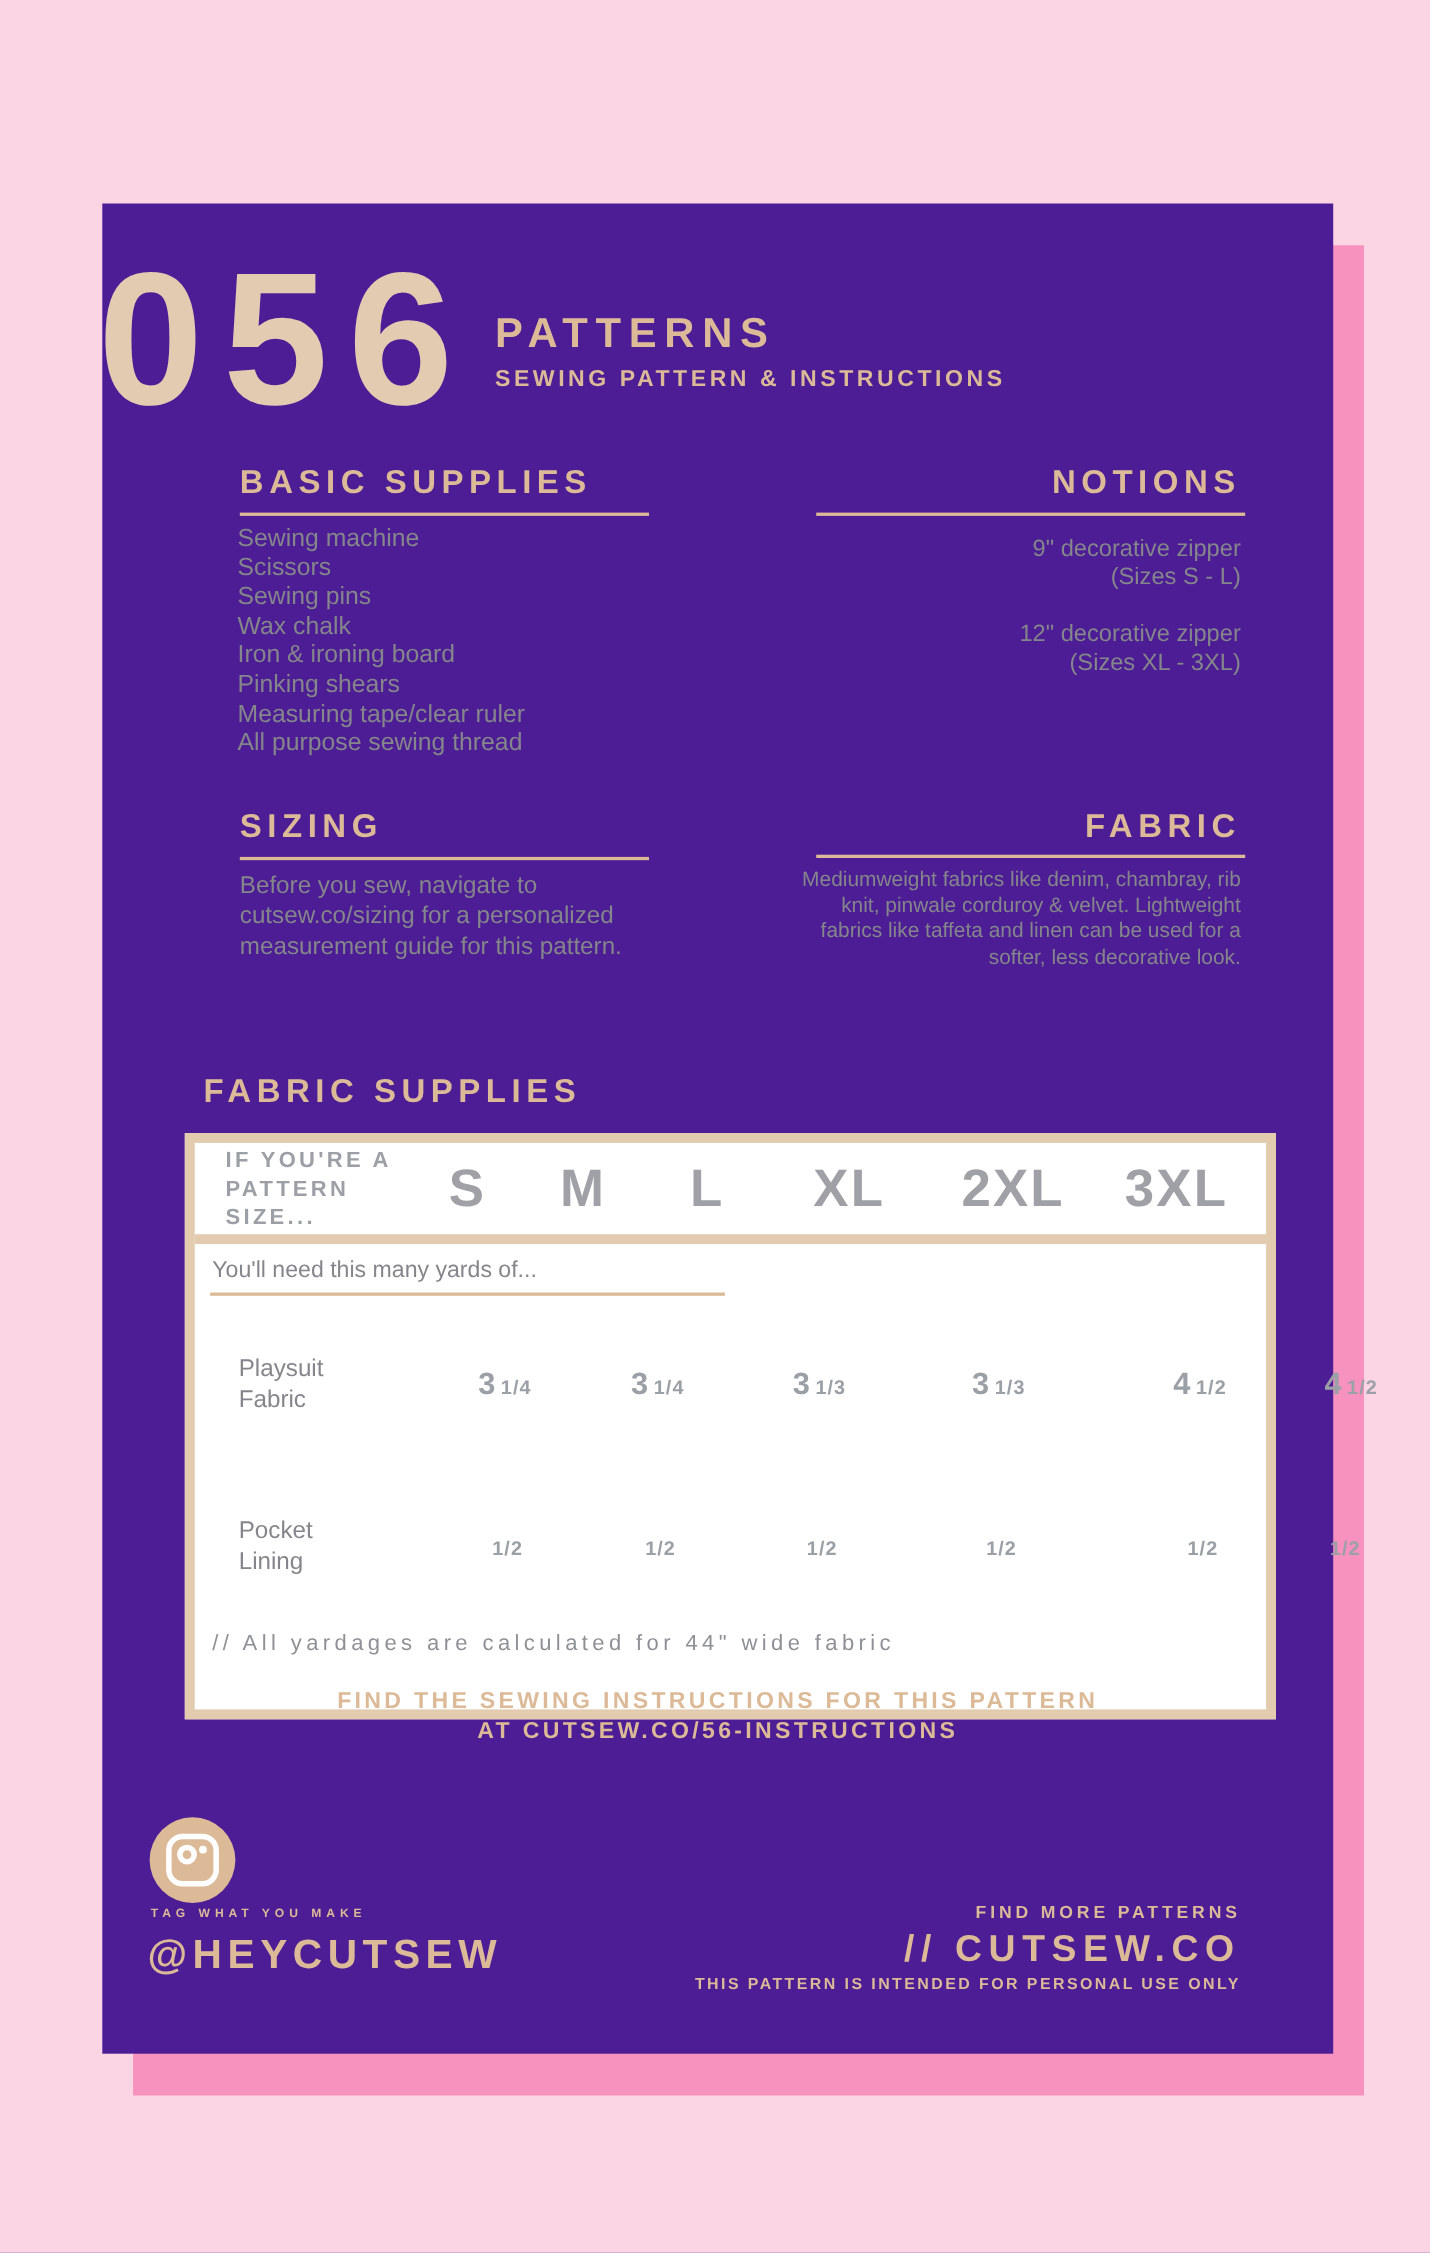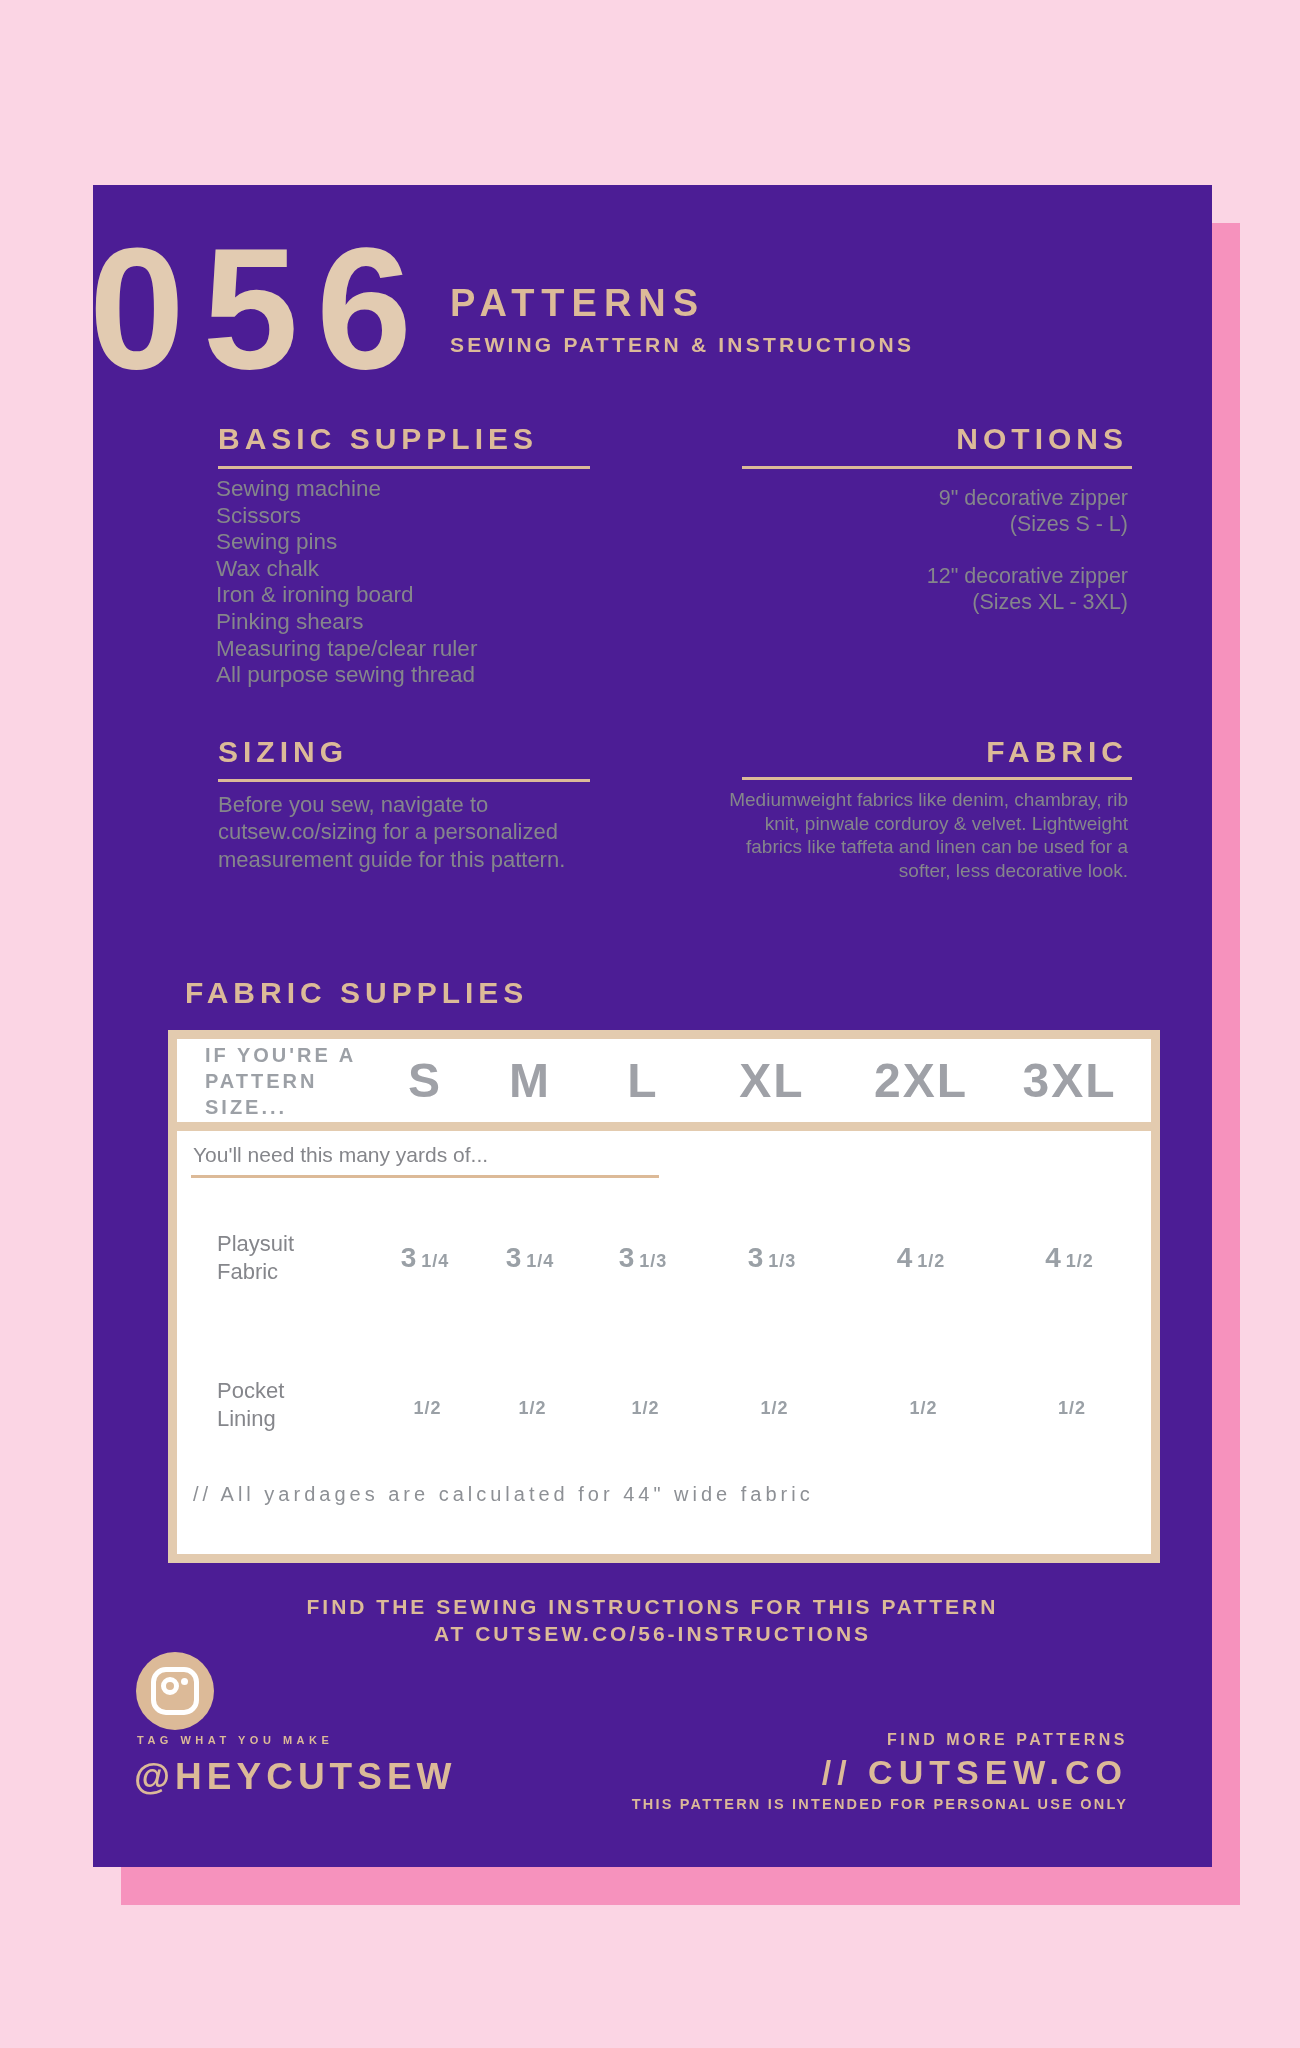--- a/index.html
+++ b/index.html
@@ -103,38 +103,38 @@
   }
   .t-body{position:relative; height:389px;}
   .yards{
     position:absolute; left:16px; top:12px;
     font-size:21px; color:var(--gray_text);
   }
   .yards-rule{
     position:absolute; left:14px; top:44px; width:468px; height:2.5px;
     background:var(--tan);
   }
-  .vrow{position:absolute; left:0; right:0;}
+  .vrow{position:absolute; left:0; right:0;gap:34px;}
   .vrow-1{top:72px; height:110px;}
   .vrow-2{top:222px; height:104px;}
   .row-label{padding-left:28px;}
   .row-label span{
     display:inline-block; width:112px;
     font-size:22px; line-height:28px; color:var(--gray_text);
   }
   .val-cell{text-align:center; color:#9aa0a6; white-space:nowrap;}
   .val-whole{font-size:28px; font-weight:bold;}
   .val-frac{font-size:18px; font-weight:bold; margin-left:5px; letter-spacing:1px;}
   .tnote{
     position:absolute; left:16px; bottom:14px;
     font-size:20px; letter-spacing:4px; color:#8d9095;
   }
   
   .cta{
-    position:absolute; left:0; top:1408px; width:100%;
+    position:absolute; left:0; top:1348px; width:100%;
     text-align:center; color:var(--tan);
   }
   .cta-line{font-size:21px; font-weight:bold; letter-spacing:3px; line-height:27px;}
   .ig-circle{
     position:absolute; left:43px; top:1467px;
     width:78px; height:78px; border-radius:50%;
     background:var(--tan);
   }
   .ig-square{
     position:absolute; inset:15px;

